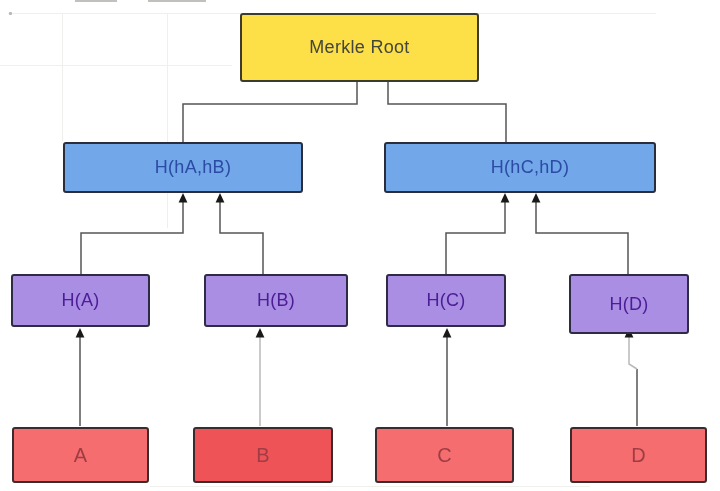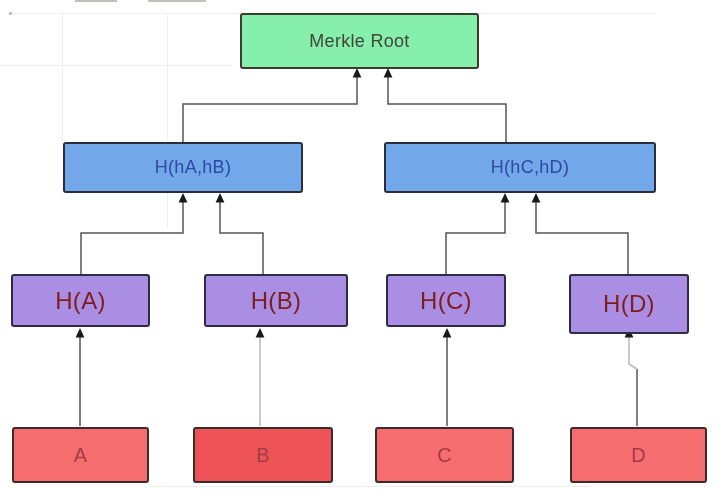--- a/index.html
+++ b/index.html
@@ -4,25 +4,25 @@
 <style>
   html,body{margin:0;padding:0;background:#ffffff;}
   .stage{
     position:relative;width:720px;height:491px;background:#ffffff;overflow:hidden;
     font-family:"Liberation Sans", sans-serif;
   }
   .node{
     position:absolute;box-sizing:border-box;display:flex;align-items:center;justify-content:center;
     border-radius:3px;text-align:center;letter-spacing:.3px;
   }
-  .node-root{left:240px;top:13px;width:239px;height:56px;background:#86efac;border:2px solid #3b3b2e;color:#45463a;font-size:18px;}
+  .node-root{left:240px;top:13px;width:239px;height:69px;background:#fde047;border:2px solid #3b3b2e;color:#45463a;font-size:18px;}
   .node-blue{background:#72a7e9;border:2px solid #2a2d3c;color:#2b4ba4;font-size:18px;padding-left:20px;}
   .node-hab{left:63px;top:142px;width:240px;height:51px;}
   .node-hcd{left:384px;top:142px;width:272px;height:51px;}
-  .node-purple{background:#a98ee4;border:2px solid #2e2b45;color:#7f1d1d;font-size:24px;}
+  .node-purple{background:#a98ee4;border:2px solid #2e2b45;color:#4c1d95;font-size:18px;}
   .node-ha{left:11px;top:274px;width:139px;height:53px;}
   .node-hb{left:204px;top:274px;width:144px;height:53px;}
   .node-hc{left:386px;top:274px;width:120px;height:53px;}
   .node-hd{left:569px;top:274px;width:120px;height:60px;}
   .node-red{background:#f56d6f;border:2px solid #3c2b2d;color:#9e3d44;font-size:20px;}
   .node-a{left:12px;top:427px;width:137px;height:56px;}
   .node-b{left:193px;top:427px;width:140px;height:56px;background:#ee5358;}
   .node-c{left:375px;top:427px;width:139px;height:56px;}
   .node-d{left:570px;top:427px;width:137px;height:56px;}
   svg.wires{position:absolute;left:0;top:0;width:720px;height:491px;pointer-events:none;}

